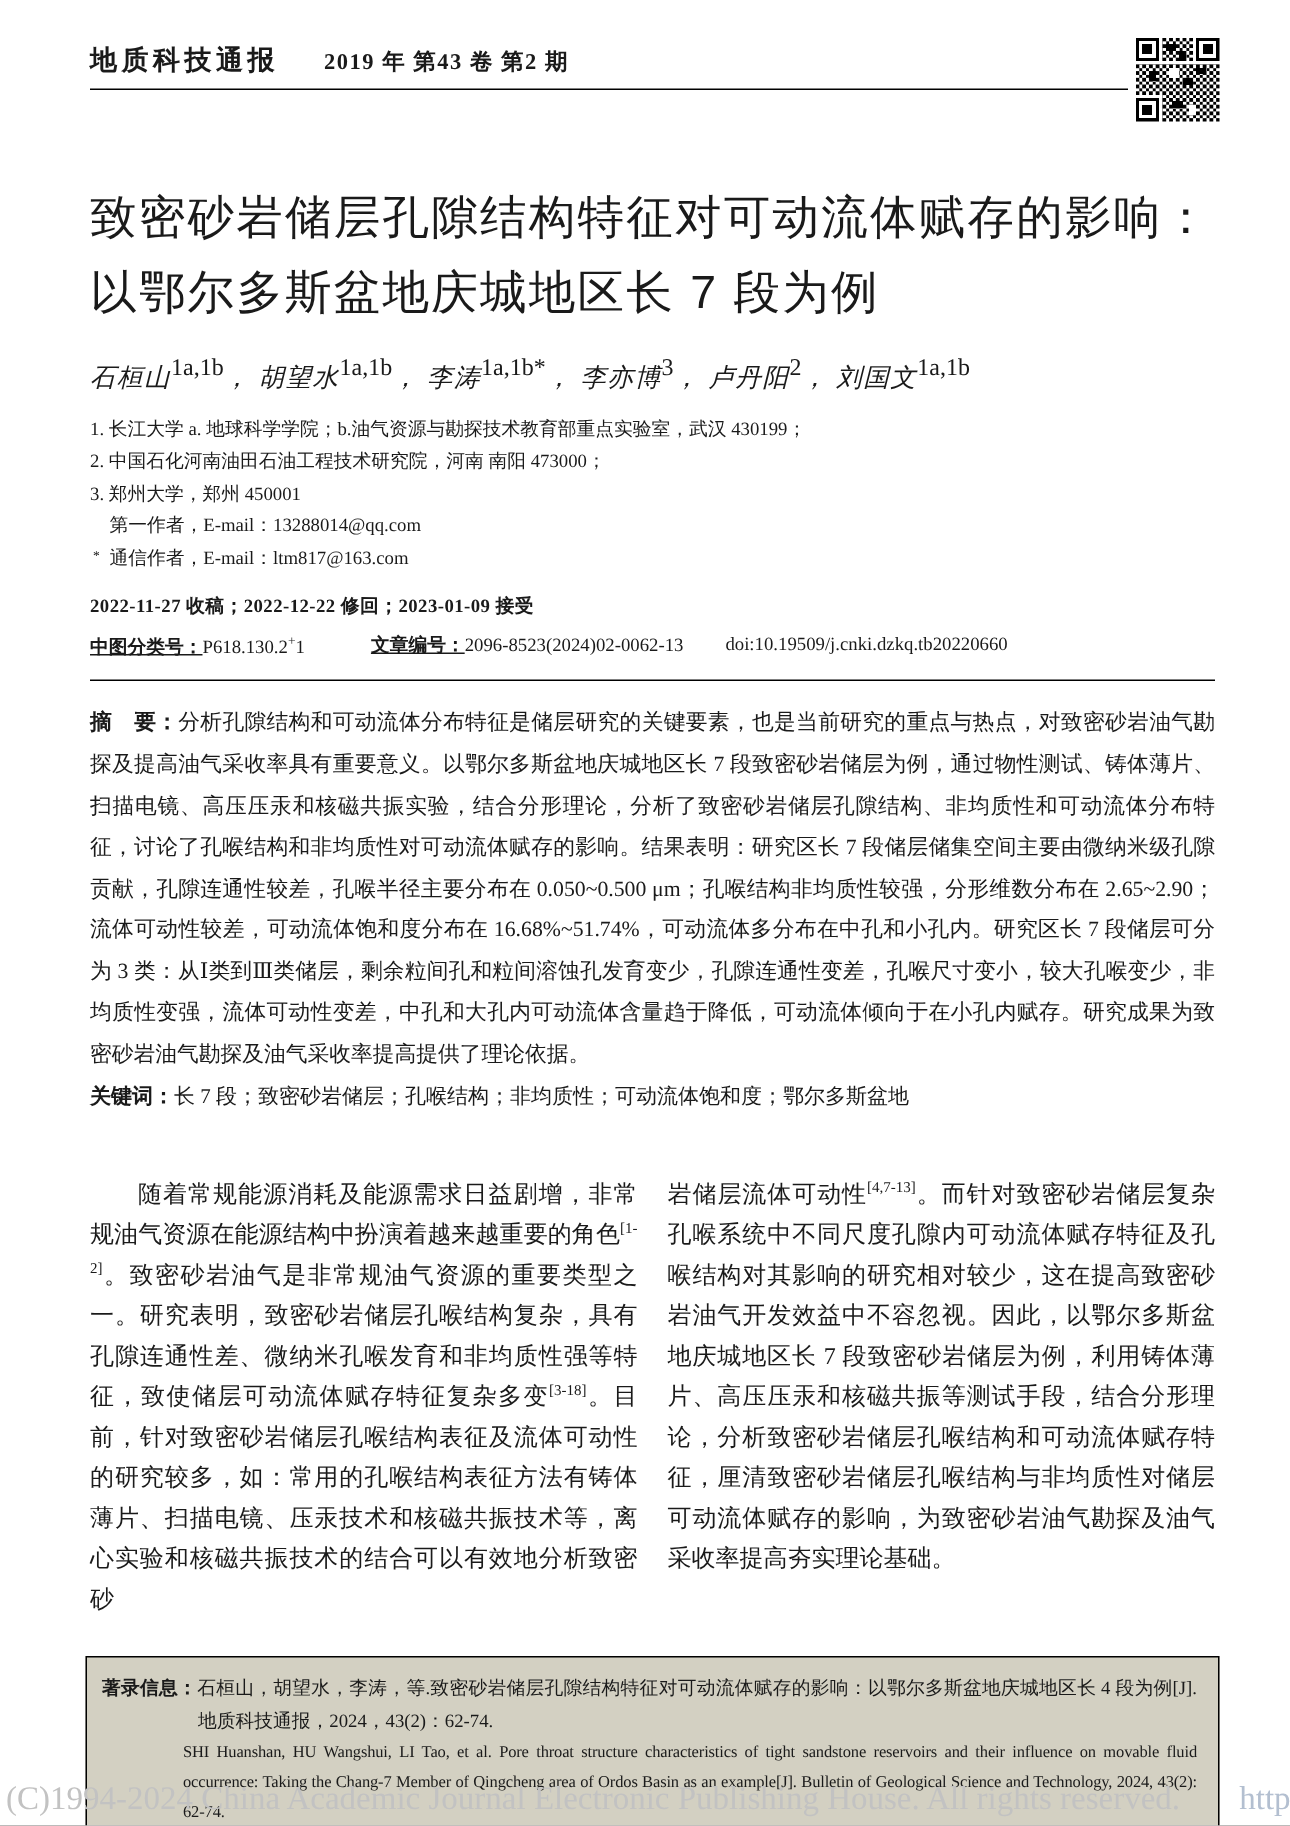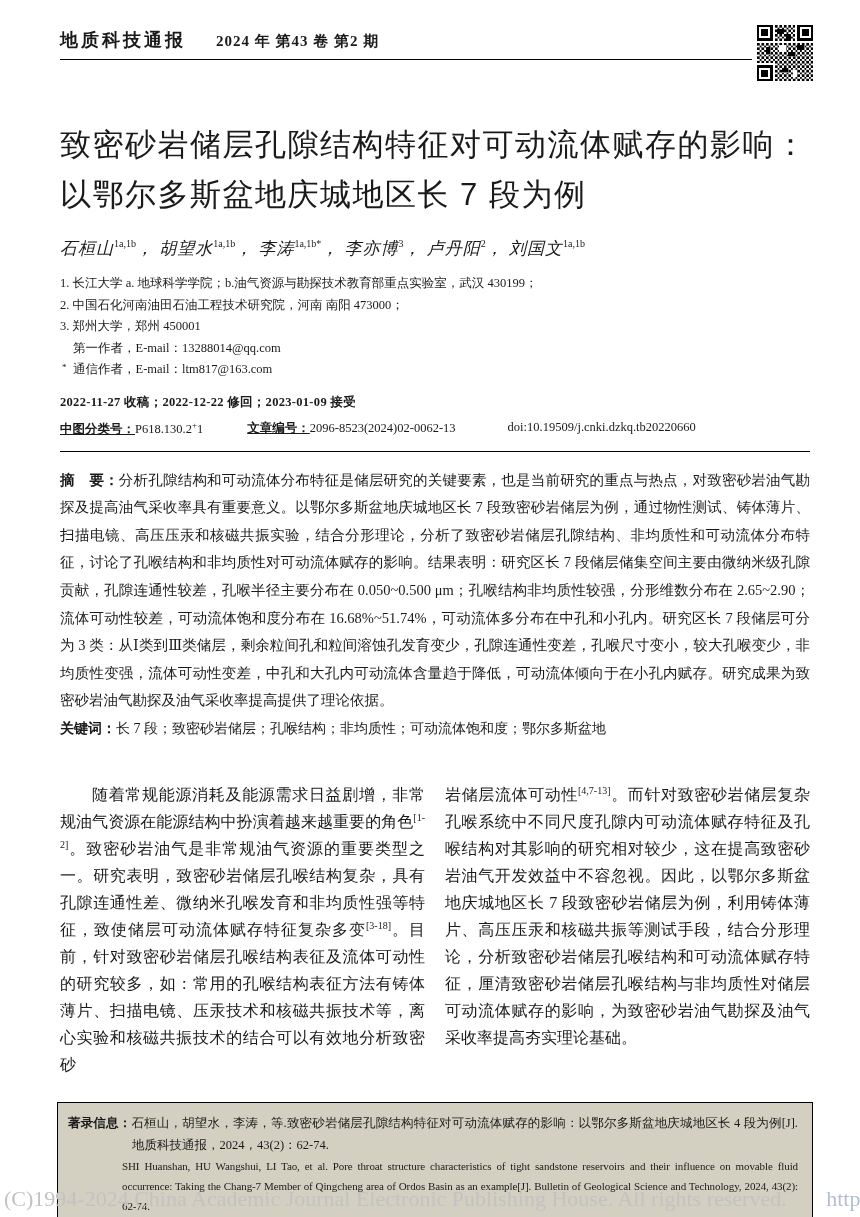--- a/index.html
+++ b/index.html
@@ -15,33 +15,33 @@
   .jhead { display:flex; align-items:baseline; }
   .jname { font-weight:700; font-size:18px; letter-spacing:3px; }
   .jissue { font-weight:700; font-size:15px; margin-left:30px; letter-spacing:1px; }
   .jrule { width:692px; border-top:1.6px solid #000; margin-top:7px; }
   .qr { position:absolute; left:757px; top:25px; width:56px; height:56px; }
 
   
   .title { margin-top:60px; font-family:"Liberation Sans","DejaVu Sans",sans-serif;
            font-weight:400; font-size:31px; line-height:50px; letter-spacing:1.5px; }
   .authors { margin-top:17px; font-size:17px; font-style:italic; letter-spacing:1px; }
-  .authors sup { font-size:10px; font-style:normal; letter-spacing:0;margin-top:24px; }
+  .authors sup { font-size:16px; font-style:normal; letter-spacing:0;margin-top:24px; }
 
   
   .affils { margin-top:13px; font-size:12.5px; line-height:21.5px; }
   .affils .note1 { padding-left:13px; }
   .affils .note2 { position:relative; padding-left:13px; }
   .affils .note2 sup { position:absolute; left:2px; top:-2px; font-size:9px; }
 
   
   .dates { margin-top:13px; font-size:12.5px; font-weight:700; letter-spacing:.3px; }
   .metarow { margin-top:9px; font-size:12.5px; display:flex; }
   .metarow .m2 { margin-left:44px; }
-  .metarow .m3 { margin-left:52px; }
+  .metarow .m3 { margin-left:28px; }
   .metarow b { font-weight:700;text-decoration:underline; }
   .metarow sup { font-size:9px; }
   .mrule { border-top:1.6px solid #000; margin-top:13px; }
 
   
   .abstract { margin-top:15px; font-size:14.5px; line-height:27.6px; text-align:justify; }
   .abstract b, .keywords b { font-weight:700; }
   .keywords { font-size:14px; line-height:27.6px; }
 
   
@@ -64,21 +64,21 @@
   .wm .wurl { color:#b3bfd0; margin-left:34px; }
 </style>
 </head>
 <body>
 
 <div class="page">
   <div class="inner">
 
     <div class="jhead">
       <span class="jname">地质科技通报</span>
-      <span class="jissue">2024 年  第43 卷  第2 期</span>
+      <span class="jissue">2019 年  第43 卷  第2 期</span>
     </div>
     <div class="jrule"></div>
 
     <h1 class="title">
       <span>致密砂岩储层孔隙结构特征对可动流体赋存的影响：</span><br>
       <span>以鄂尔多斯盆地庆城地区长 7 段为例</span>
     </h1>
 
     <div class="authors">
       <span><span>石桓山</span><sup>1a,1b</sup><span>，  </span></span><span><span>胡望水</span><sup>1a,1b</sup><span>，  </span></span><span><span>李涛</span><sup>1a,1b*</sup><span>，  </span></span><span><span>李亦博</span><sup>3</sup><span>，  </span></span><span><span>卢丹阳</span><sup>2</sup><span>，  </span></span><span><span>刘国文</span><sup>1a,1b</sup><span></span></span>

